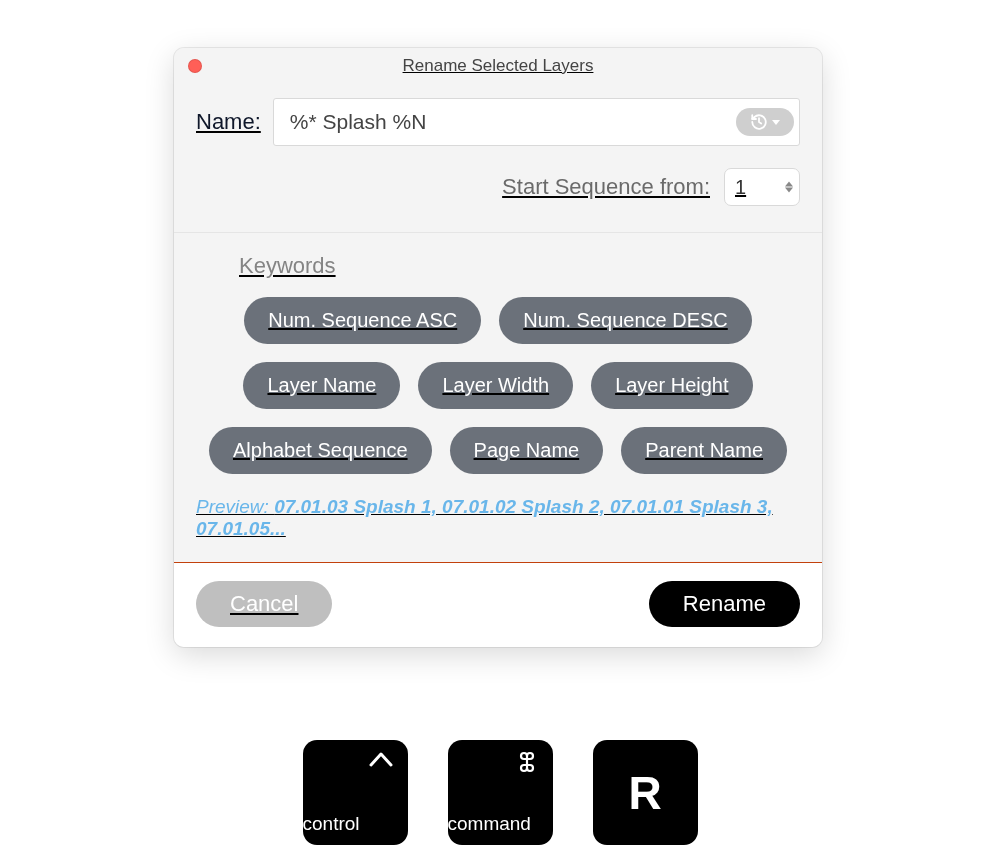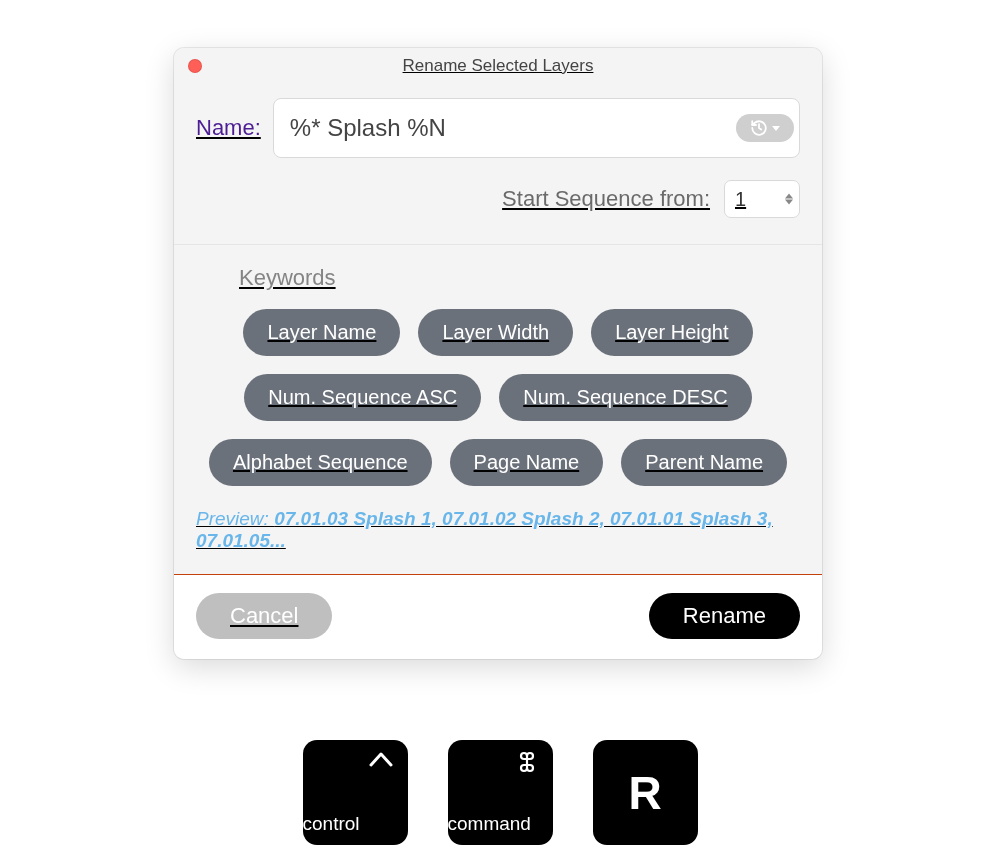--- a/index.html
+++ b/index.html
@@ -43,35 +43,35 @@
   .upper {
     padding: 14px 22px 26px 22px;
   }
   .name-row {
     display: flex;
     align-items: center;
     gap: 12px;
   }
   .name-label {
     font-size: 22px;
-    color: #4c1d95;
+    color: #0f172a;
   }
   .name-input-wrap {
     flex: 1;
     position: relative;
   }
   .name-input {
     width: 100%;
-    height: 60px;
+    height: 48px;
     padding: 0 70px 0 16px;
-    font-size: 24px;
+    font-size: 21px;
     color: #444;
     background: #fff;
     border: 1px solid #d9d9d9;
-    border-radius: 8px;
+    border-radius: 3px;
     outline: none;
   }
   .history-btn {
     position: absolute;
     right: 6px;
     top: 50%;
     transform: translateY(-50%);
     width: 58px;
     height: 28px;
     border-radius: 14px;
@@ -269,27 +269,27 @@
       </div>
     </div>
   </div>
 
   <div class="divider"></div>
 
   <div class="keywords-section">
     <div class="keywords-heading">Keywords</div>
     <div class="pill-rows">
       <div class="pill-row">
+        <div class="pill">Num. Sequence ASC</div>
+        <div class="pill">Num. Sequence DESC</div>
+      </div>
+      <div class="pill-row">
         <div class="pill">Layer Name</div>
         <div class="pill">Layer Width</div>
         <div class="pill">Layer Height</div>
-      </div>
-      <div class="pill-row">
-        <div class="pill">Num. Sequence ASC</div>
-        <div class="pill">Num. Sequence DESC</div>
       </div>
       <div class="pill-row">
         <div class="pill">Alphabet Sequence</div>
         <div class="pill">Page Name</div>
         <div class="pill">Parent Name</div>
       </div>
     </div>
     <div class="preview">
       <span class="preview-label">Preview: </span><span class="preview-text">07.01.03 Splash 1, 07.01.02 Splash 2, 07.01.01 Splash 3, 07.01.05...</span>
     </div>

